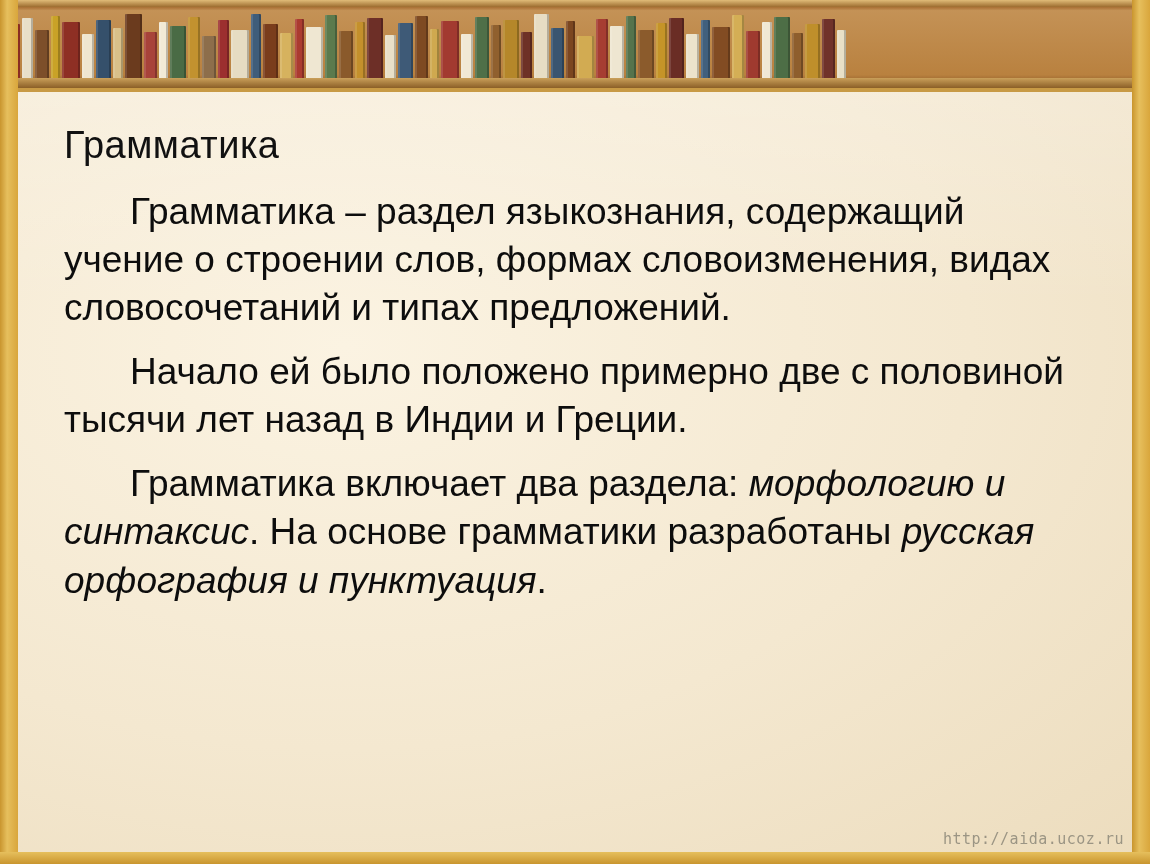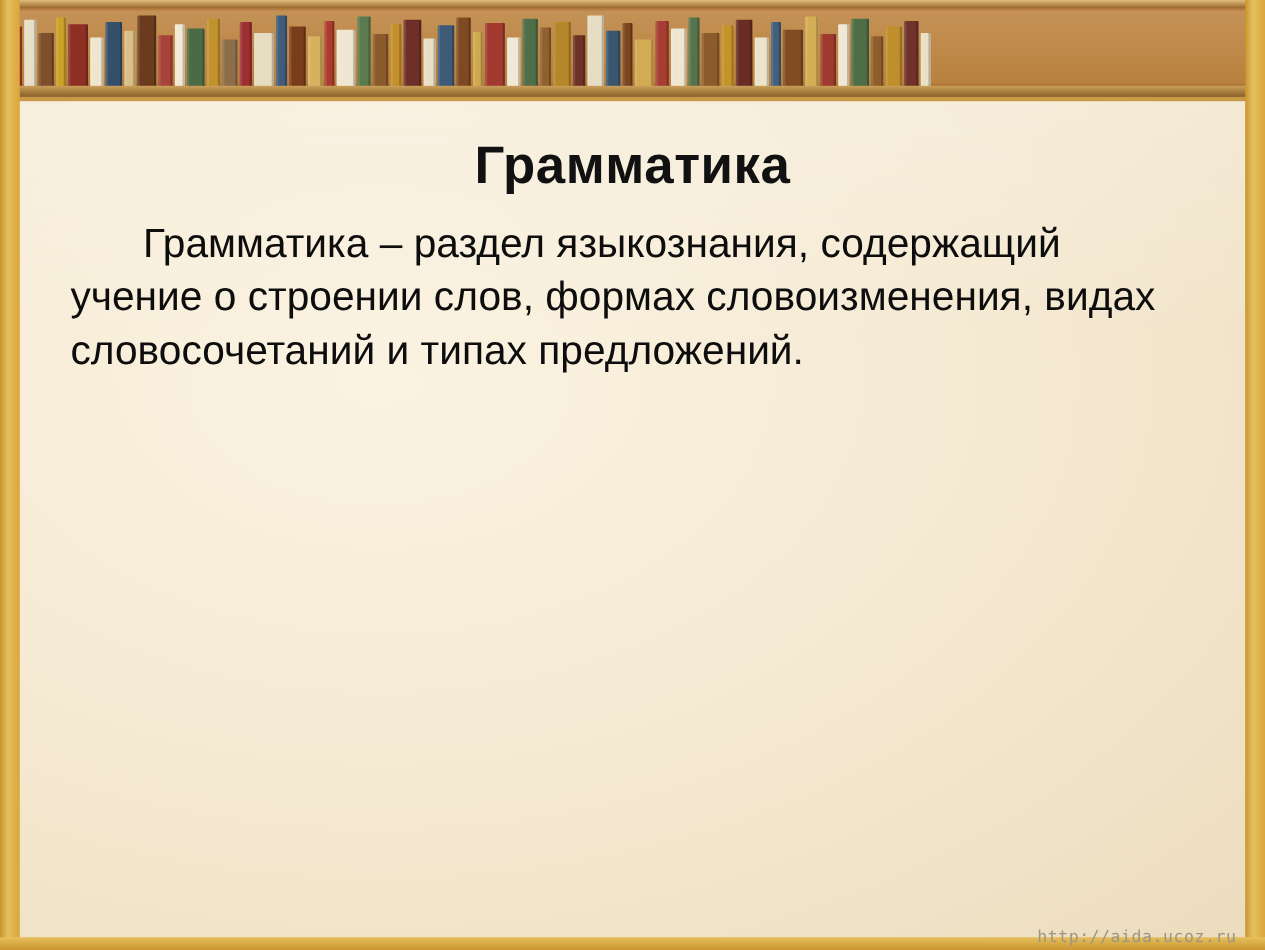--- a/index.html
+++ b/index.html
@@ -77,23 +77,22 @@
   
   .content {
     position: absolute;
     left: 18px; right: 18px;
     top: 92px; bottom: 12px;
     padding: 18px 46px 10px 46px;
     box-sizing: border-box;
   }
 
   .title {
-    text-align: center;
-    font-size: 48px;
-    font-weight: bold;
+    font-size: 38px;
+    font-weight: normal;
     color: #111111;
     letter-spacing: 0.5px;
     margin: 16px 0 22px 0;
     line-height: 1.05;
   }
 
   .para {
     font-size: 37px;
     line-height: 1.30;
     color: #0d0d0d;
@@ -104,21 +103,21 @@
   }
   .para.p3 { margin-bottom: 0; }
 
   .para em {
     font-style: italic;
   }
 
   .watermark {
     position: absolute;
     right: 26px;
-    bottom: 4px;
+    bottom: 16px;
     font-family: "DejaVu Sans Mono", monospace;
     font-size: 15px;
     color: #9b9584;
     letter-spacing: 0.5px;
   }
 </style>
 </head>
 <body>
 
 <div class="slide">
@@ -187,16 +186,18 @@
   </div>
 
   <div class="frame-left"></div>
   <div class="frame-right"></div>
   <div class="frame-bottom"></div>
 
   <div class="content">
     <h1 class="title">Грамматика</h1>
 
     <p class="para p1"><span>Грамматика – раздел языкознания, содержащий учение о строении слов, формах словоизменения, видах словосочетаний и типах предложений.</span></p>
+    <p class="para p2"><span>Начало ей было положено примерно две с половиной тысячи лет назад в Индии и Греции.</span></p>
+    <p class="para p3"><span>Грамматика включает два раздела: </span><em>морфологию и синтаксис</em><span>. На основе грамматики разработаны </span><em>русская орфография и пунктуация</em><span>.</span></p>
   </div>
 
   <div class="watermark">http://aida.ucoz.ru</div>
 </div>
 
 </body></html>

